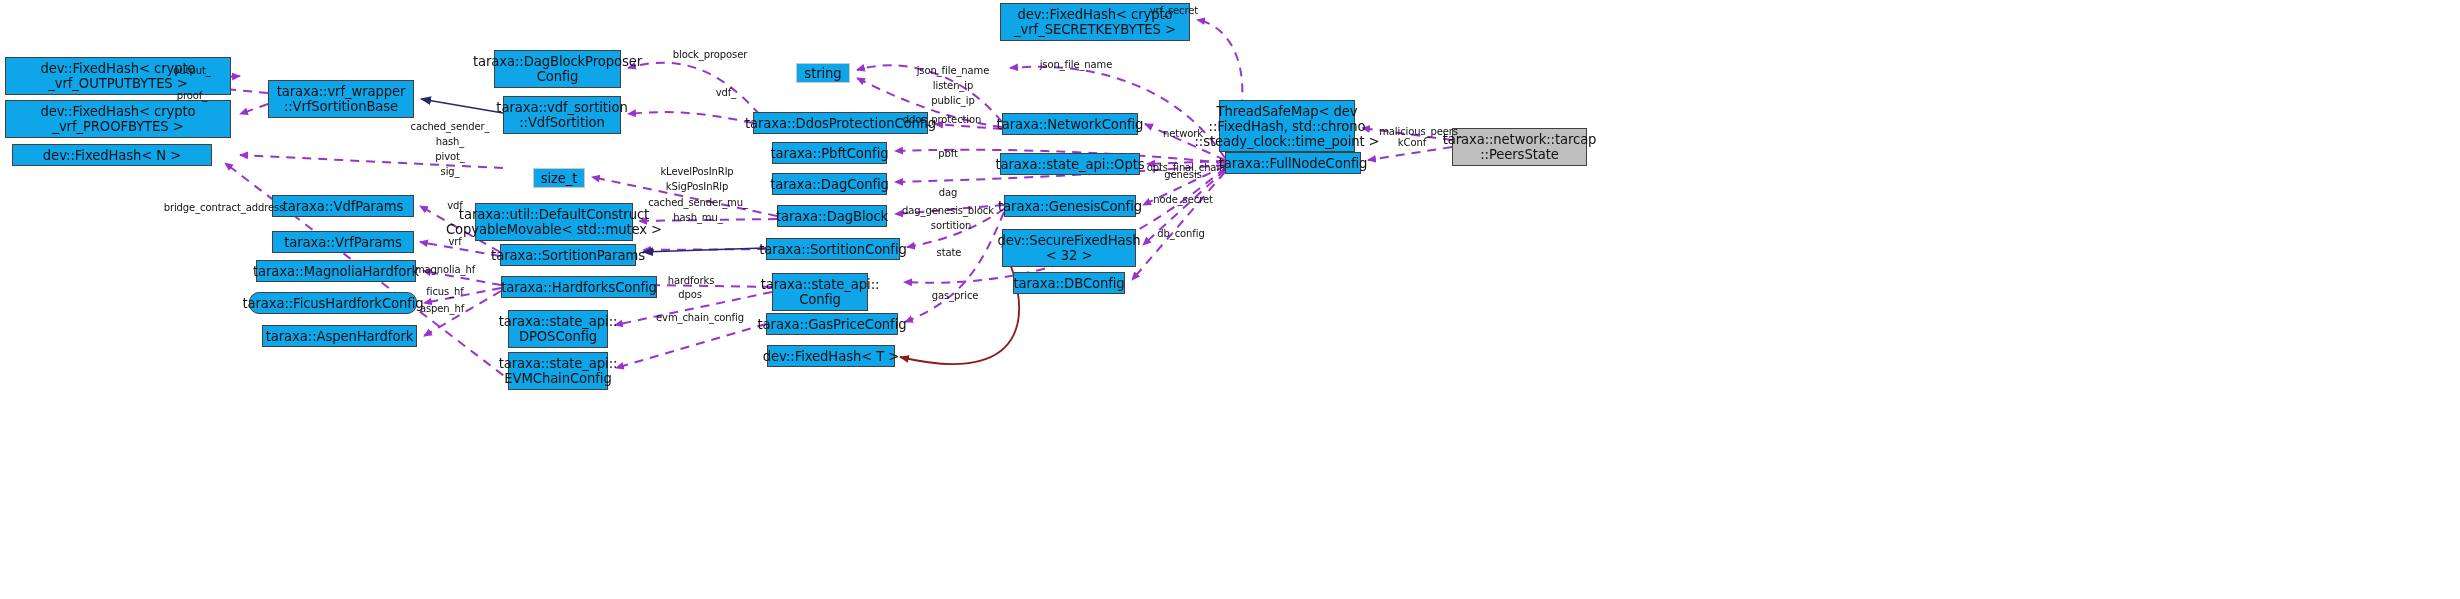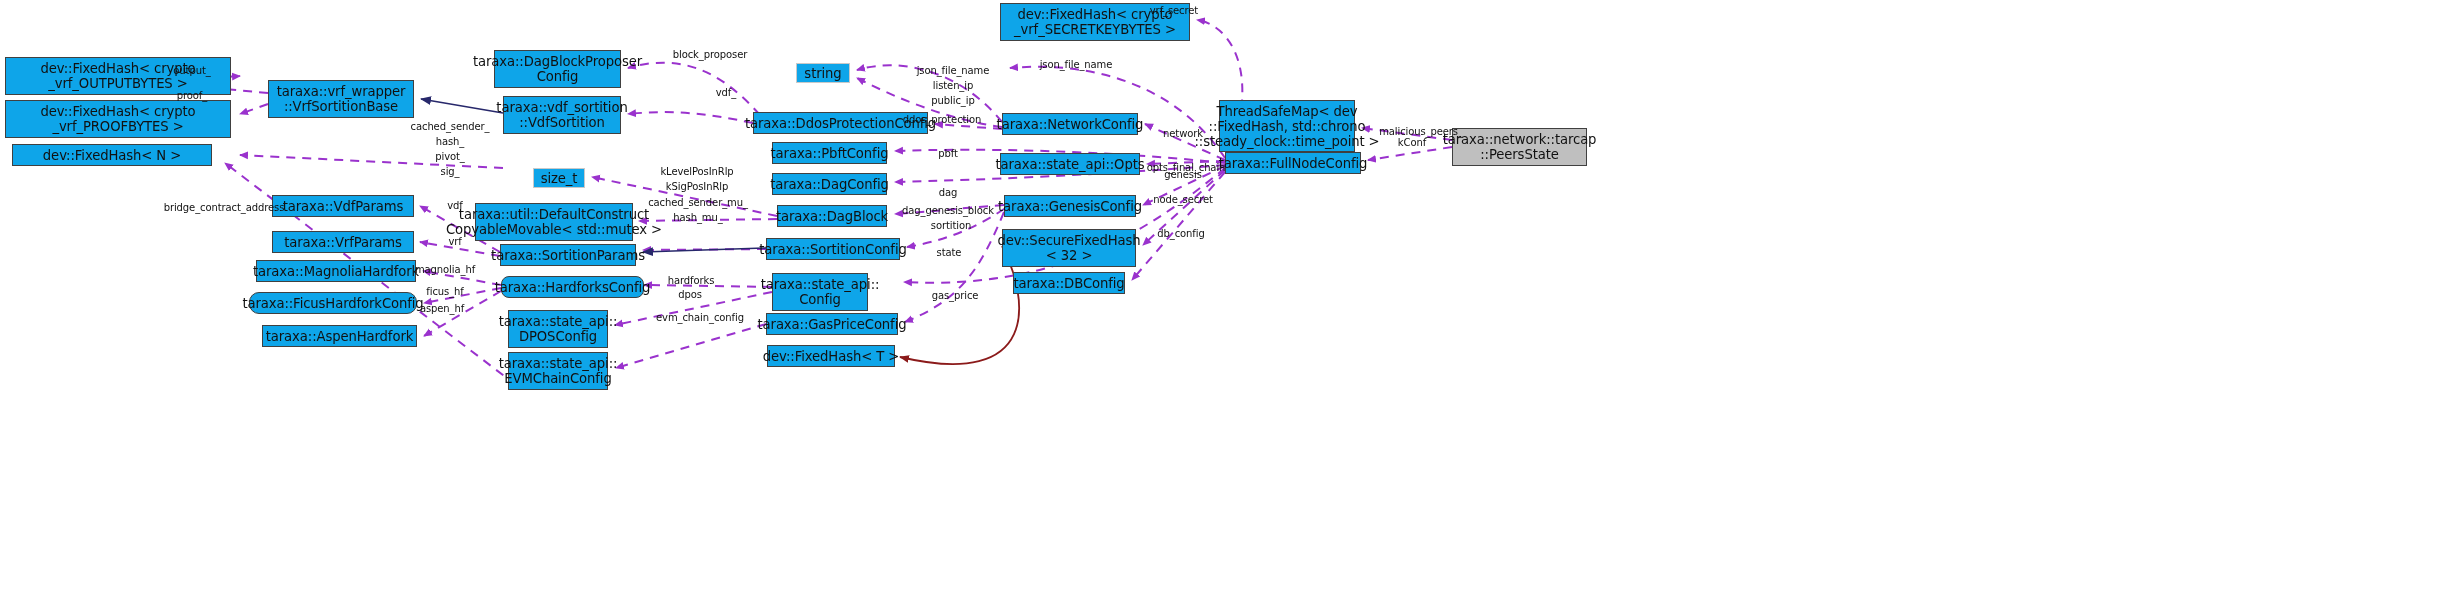--- a/index.html
+++ b/index.html
@@ -108,21 +108,21 @@
   <div class="node" style="left:249px;top:292px;width:168px;height:22px;border-radius:10px;"><span>taraxa::FicusHardforkConfig</span></div>
   <div class="node" style="left:262px;top:325px;width:155px;height:22px;"><span>taraxa::AspenHardfork</span></div>
   <div class="node" style="left:494px;top:50px;width:127px;height:38px;"><span>taraxa::DagBlockProposer
 Config</span></div>
   <div class="node" style="left:503px;top:96px;width:118px;height:38px;"><span>taraxa::vdf_sortition
 ::VdfSortition</span></div>
   <div class="node plain" style="left:533px;top:168px;width:52px;height:20px;"><span>size_t</span></div>
   <div class="node" style="left:475px;top:203px;width:158px;height:38px;"><span>taraxa::util::DefaultConstruct
 CopyableMovable&lt; std::mutex &gt;</span></div>
   <div class="node" style="left:500px;top:244px;width:136px;height:22px;"><span>taraxa::SortitionParams</span></div>
-  <div class="node" style="left:501px;top:276px;width:143px;height:22px;border-radius:8px;"><span>taraxa::HardforksConfig</span></div>
+  <div class="node" style="left:501px;top:276px;width:156px;height:22px;"><span>taraxa::HardforksConfig</span></div>
   <div class="node" style="left:508px;top:310px;width:100px;height:38px;"><span>taraxa::state_api::
 DPOSConfig</span></div>
   <div class="node" style="left:508px;top:352px;width:100px;height:38px;"><span>taraxa::state_api::
 EVMChainConfig</span></div>
   <div class="node plain" style="left:796px;top:63px;width:54px;height:20px;"><span>string</span></div>
   <div class="node" style="left:753px;top:112px;width:175px;height:22px;"><span>taraxa::DdosProtectionConfig</span></div>
   <div class="node" style="left:772px;top:142px;width:115px;height:22px;"><span>taraxa::PbftConfig</span></div>
   <div class="node" style="left:772px;top:173px;width:115px;height:22px;"><span>taraxa::DagConfig</span></div>
   <div class="node" style="left:777px;top:205px;width:110px;height:22px;"><span>taraxa::DagBlock</span></div>
   <div class="node" style="left:766px;top:238px;width:134px;height:22px;"><span>taraxa::SortitionConfig</span></div>

